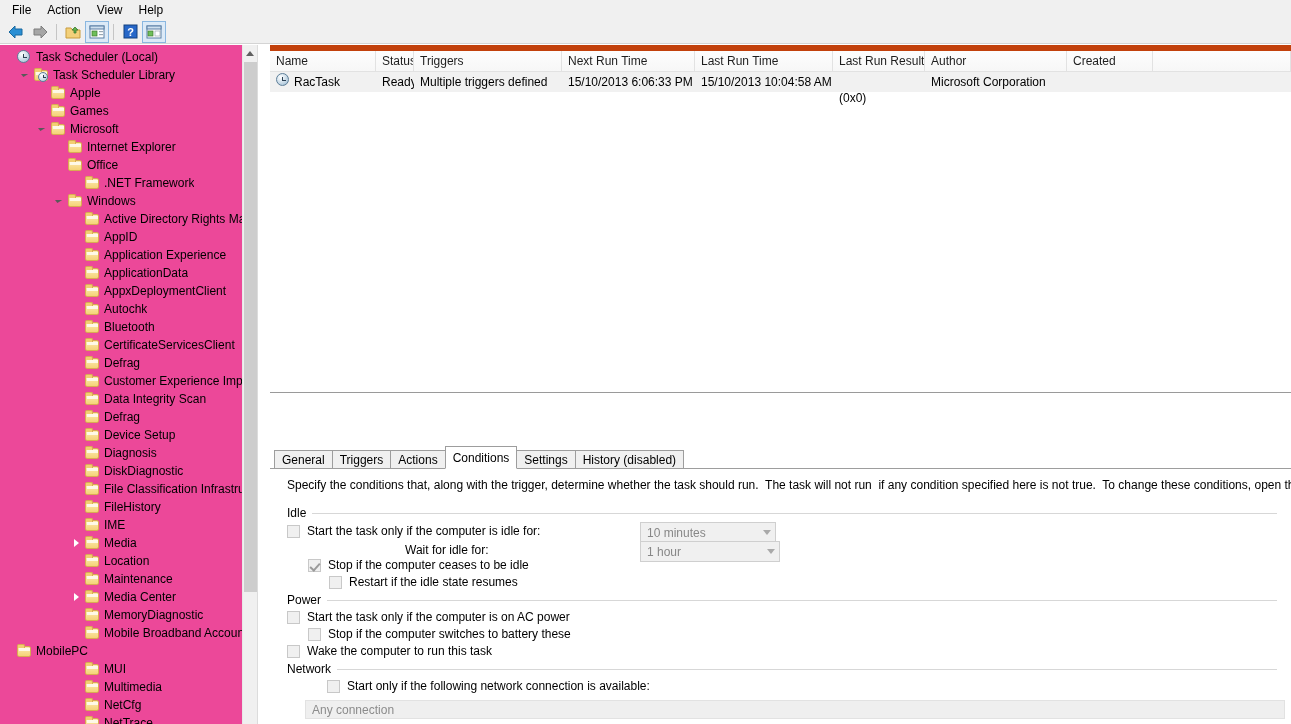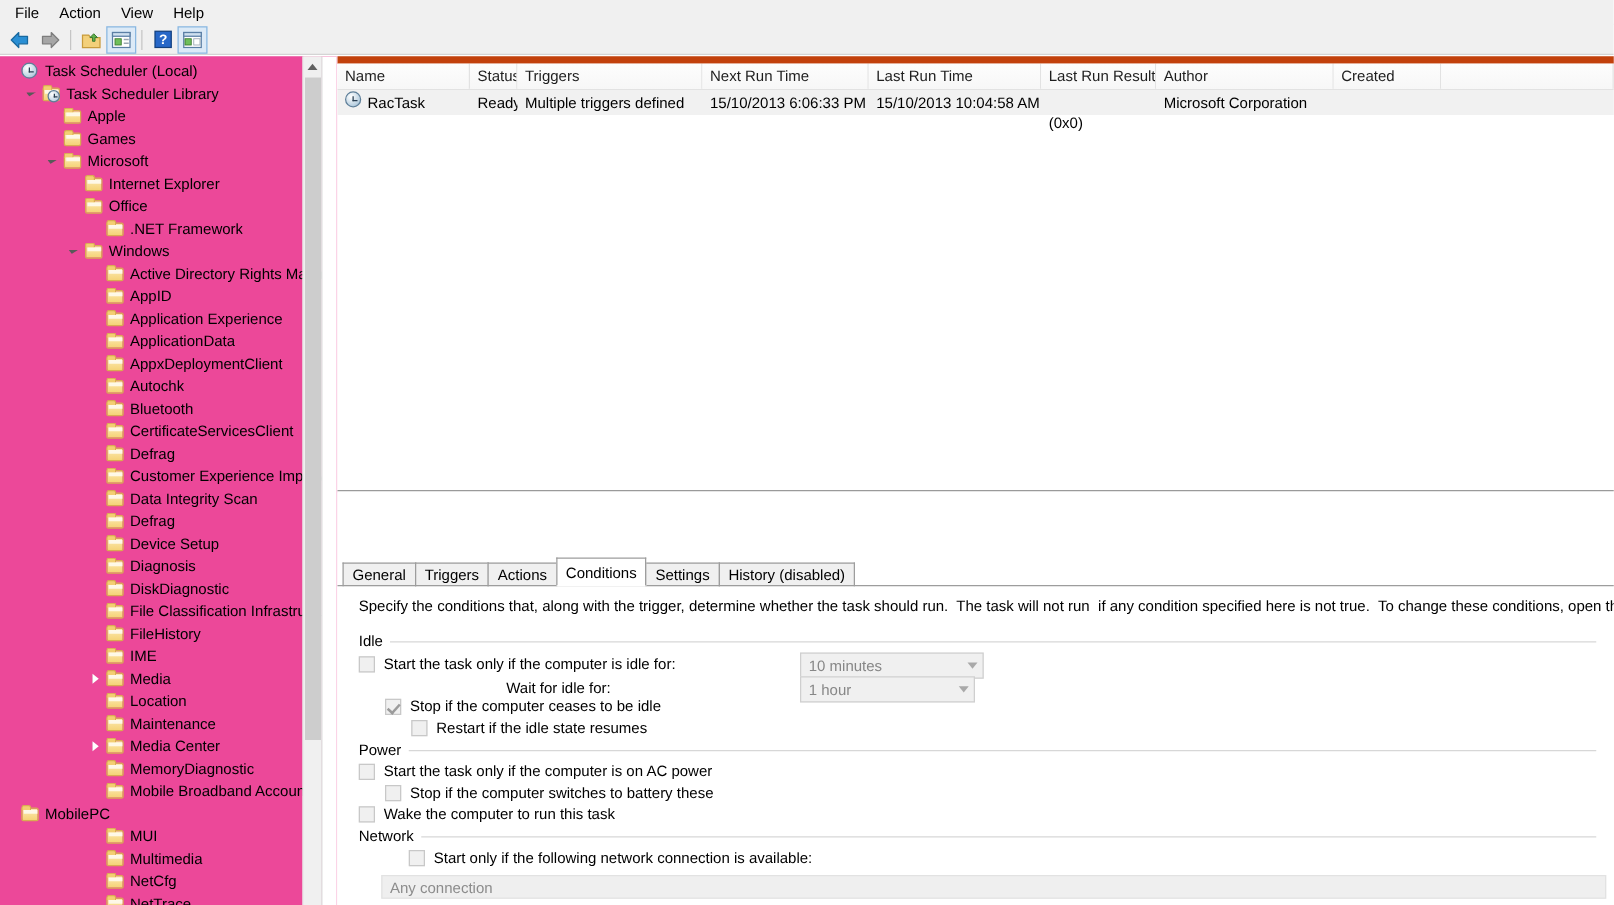--- a/index.html
+++ b/index.html
@@ -816,21 +816,21 @@
 
         <div class="grouphdr" style="top:37px;">
           <span class="gtext">Idle</span>
           <span class="gline"></span>
         </div>
 
         <div class="optrow" style="top:55px; left:17px;">
           <span class="cb"></span>
           <span class="optlabel">Start the task only if the computer is idle for:</span>
         </div>
-        <div class="combo" style="top:53px; left:370px; width:147px;">
+        <div class="combo" style="top:53px; left:370px; width:136px;">
           <span class="cbtext">10 minutes</span>
           <span class="cbarrow">
               <span class="vchev"></span>
             </span>
         </div>
 
         <div class="optrow" style="top:74px; left:135px;">
           <span class="optlabel">Wait for idle for:</span>
         </div>
         <div class="combo" style="top:72px; left:370px; width:140px;">

